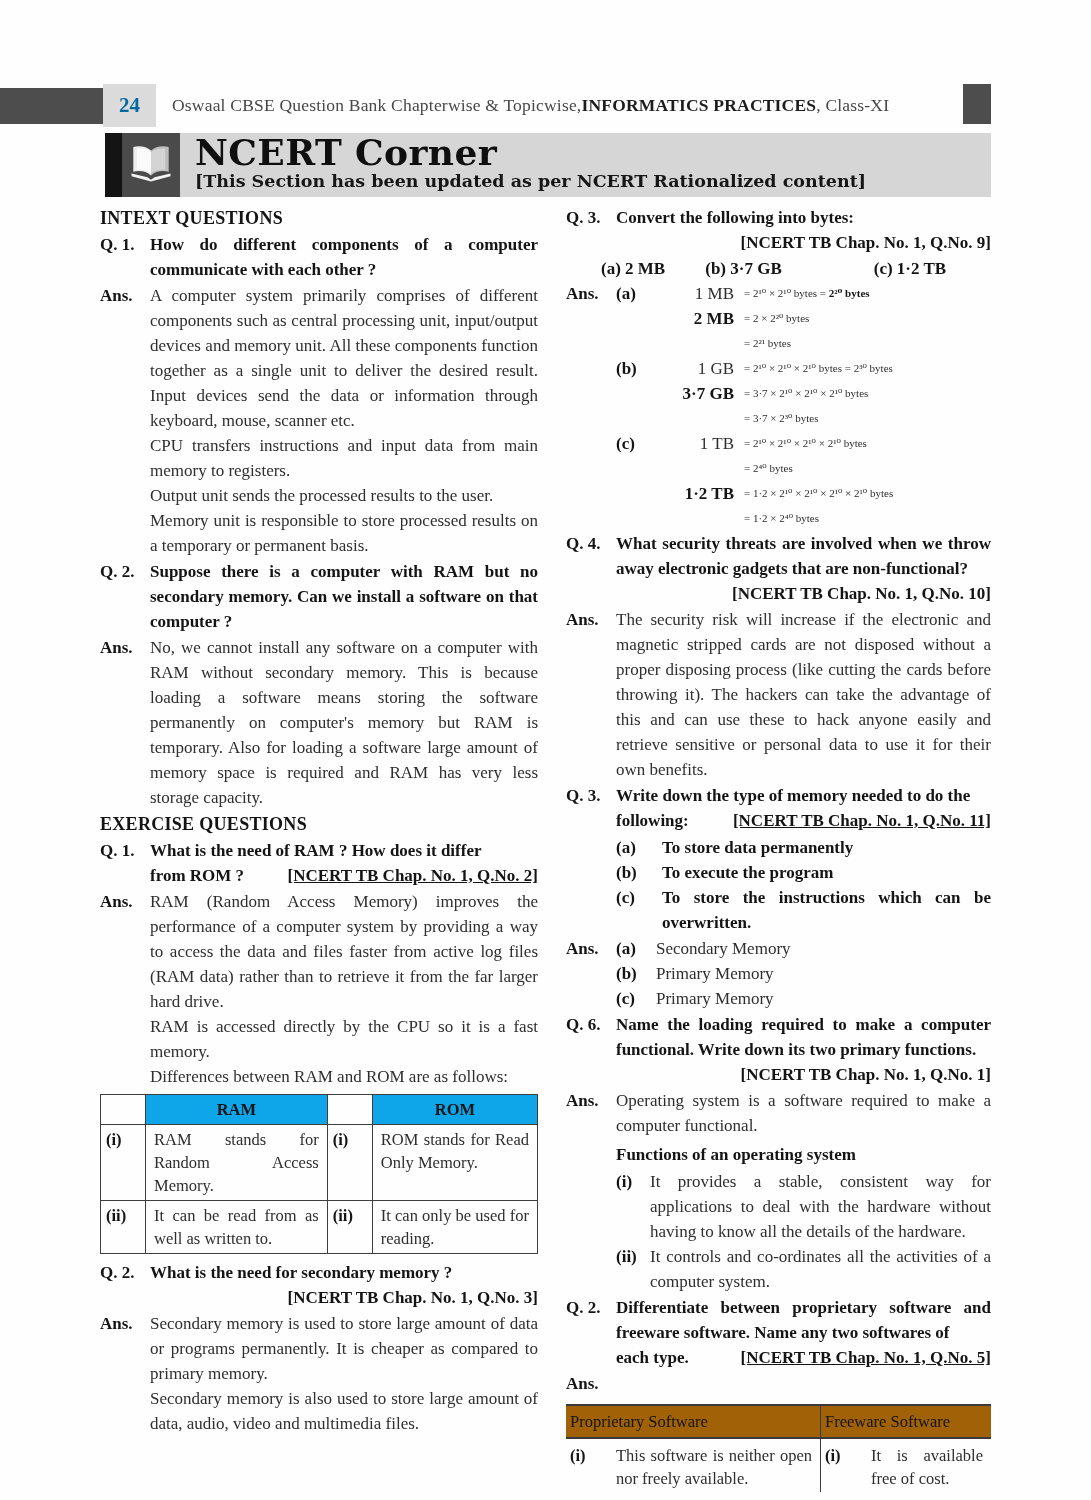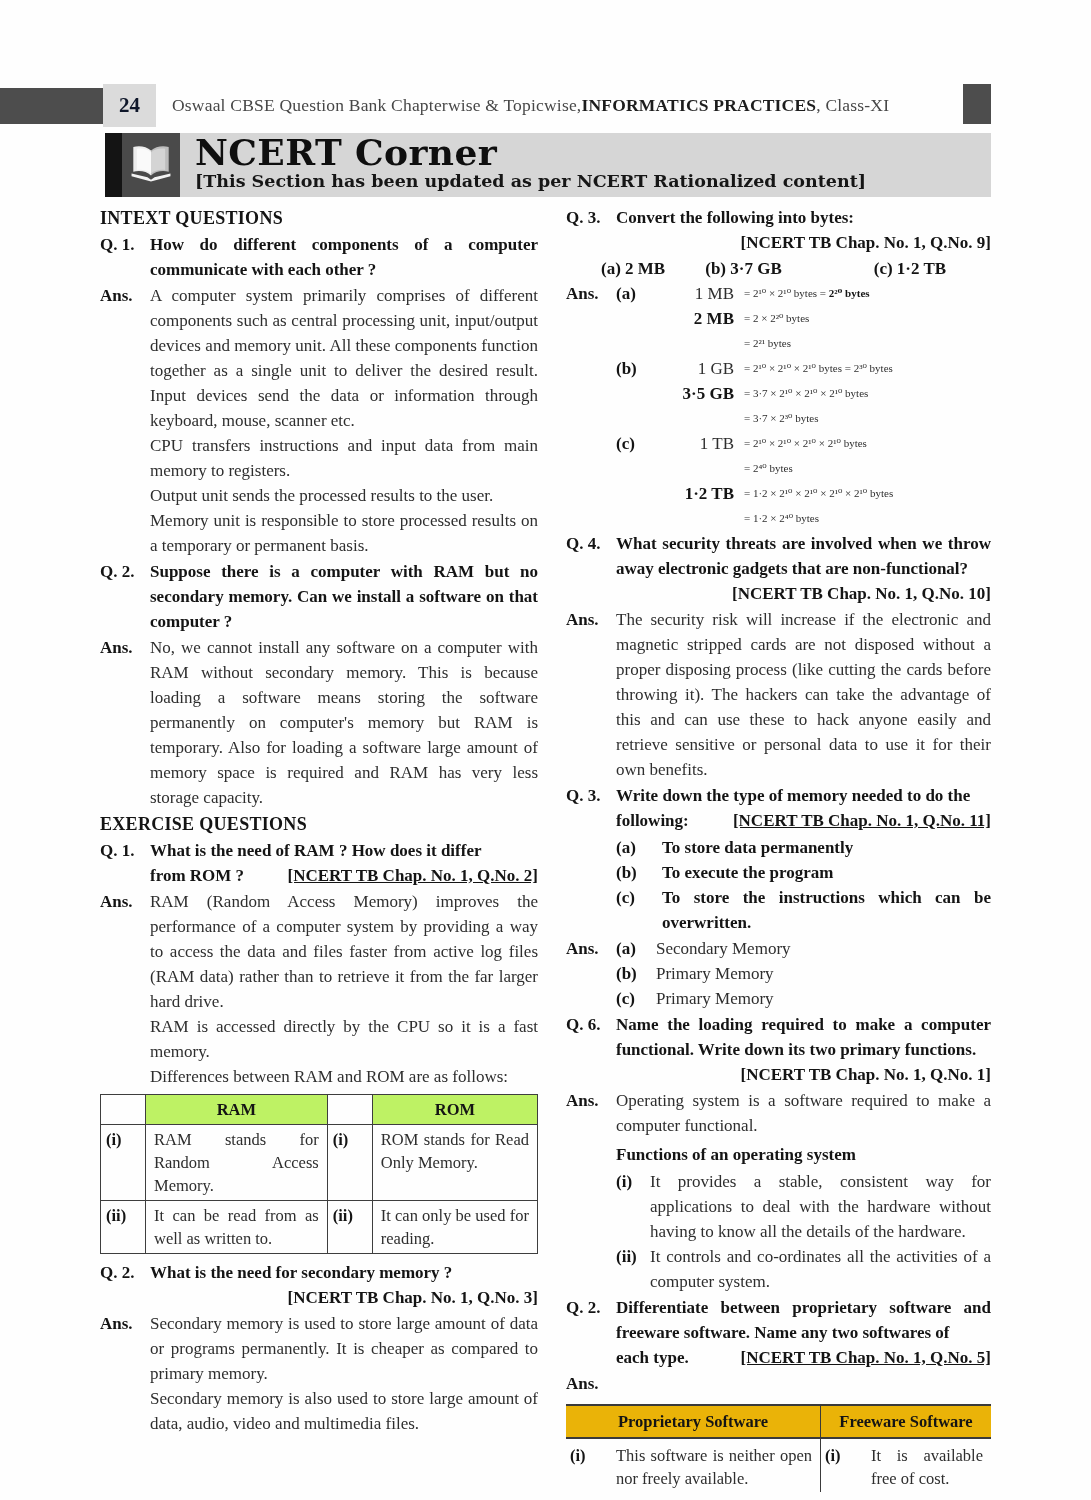--- a/index.html
+++ b/index.html
@@ -3,21 +3,21 @@
 <meta charset="utf-8">
 <style>
   html,body{margin:0;padding:0;background:#ffffff;}
   .page{
     position:relative;width:1091px;height:1500px;background:#fefefe;
     font-family:"Liberation Serif","DejaVu Serif",serif;color:#2e2e2e;overflow:hidden;
   }
   
   .bar-left{position:absolute;left:0;top:88px;width:103px;height:36px;background:#4d4d4d;}
   .pagenum{position:absolute;left:103px;top:84px;width:53px;height:43px;background:#dbdbdb;
-    display:flex;align-items:center;justify-content:center;font-weight:bold;font-size:21px;color:#0f172a;}
+    display:flex;align-items:center;justify-content:center;font-weight:bold;font-size:21px;color:#0369a1;}
   .header-title{position:absolute;left:172px;top:84px;height:43px;display:flex;align-items:center;
     font-size:17.5px;color:#474747;letter-spacing:.2px;white-space:nowrap;}
   .header-title b{color:#1d1d1d;}
   .bar-right{position:absolute;left:963px;top:84px;width:28px;height:40px;background:#4d4d4d;}
   
   .banner{position:absolute;left:105px;top:133px;width:886px;height:64px;background:#d6d6d6;display:flex;}
   .banner-strip{width:17px;background:#141414;}
   .banner-iconbox{width:58px;background:#4a4a4a;display:flex;align-items:center;justify-content:center;}
   .banner-body{padding:3px 0 0 15px;}
   .banner-title{font-family:"DejaVu Serif","Liberation Serif",serif;font-weight:bold;font-size:36px;
@@ -50,28 +50,28 @@
   .eq .lhs{flex:0 0 74px;text-align:right;padding-right:10px;white-space:nowrap;}
   .eq .rhs{flex:1;white-space:nowrap;font-size:11px;}
   
   .item{display:flex;}
   .item .num{flex:0 0 46px;font-weight:bold;color:#141414;}
   .item .itext{flex:1;text-align:justify;}
   .item.boldtext .itext{font-weight:bold;color:#141414;}
   
   table.ramrom{border-collapse:collapse;width:100%;margin:5px 0 6px 0;font-size:16.5px;line-height:23px;}
   table.ramrom th, table.ramrom td{border:1.7px solid #3e3e3e;padding:3px 8px;vertical-align:top;}
-  table.ramrom th{background:#bef264;font-weight:bold;text-align:center;color:#141414;}
+  table.ramrom th{background:#0ea5e9;font-weight:bold;text-align:center;color:#141414;}
   table.ramrom th.blank{background:#fefefe;}
   table.ramrom td.num{width:34px;font-weight:bold;color:#141414;padding:3px 5px;}
   table.ramrom td.tx{text-align:justify;}
   
   table.sw{border-collapse:collapse;width:100%;margin-top:8px;font-size:16.5px;line-height:23px;
     border-top:2.4px solid #3a3a3a;}
-  table.sw th{background:#eab308;border-bottom:2.4px solid #3a3a3a;font-weight:bold;text-align:center;
+  table.sw th{background:#a16207;border-bottom:2.4px solid #3a3a3a;font-weight:normal;text-align:left;
     padding:4px 4px;color:#141414;}
   table.sw th.divL, table.sw td.divL{border-left:1.7px solid #3a3a3a;}
   table.sw td{padding:5px 8px 2px 8px;vertical-align:top;}
   table.sw td.num{width:34px;font-weight:bold;color:#141414;padding-left:4px;padding-right:4px;}
   table.sw td.tx{text-align:justify;}
   .gap2{height:2px;} .gap4{height:4px;}
 </style>
 </head>
 <body>
 
@@ -241,21 +241,21 @@
       </div>
       <div class="eq">
         <span class="pre-ans"></span>
         <span class="pre-part">(b)</span>
         <span class="lhs">1 GB</span>
         <span class="rhs">= 2¹⁰ × 2¹⁰ × 2¹⁰ bytes = 2³⁰ bytes</span>
       </div>
       <div class="eq">
         <span class="pre-ans"></span>
           <span class="pre-part"></span>
-        <span class="lhs b">3·5 GB</span>
+        <span class="lhs b">3·7 GB</span>
         <span class="rhs">= 3·7 × 2¹⁰ × 2¹⁰ × 2¹⁰ bytes</span>
       </div>
       <div class="eq">
         <span class="pre-ans"></span>
           <span class="pre-part"></span>
         <span class="lhs"></span>
         <span class="rhs">= 3·7 × 2³⁰ bytes</span>
       </div>
       <div class="eq">
         <span class="pre-ans"></span>

